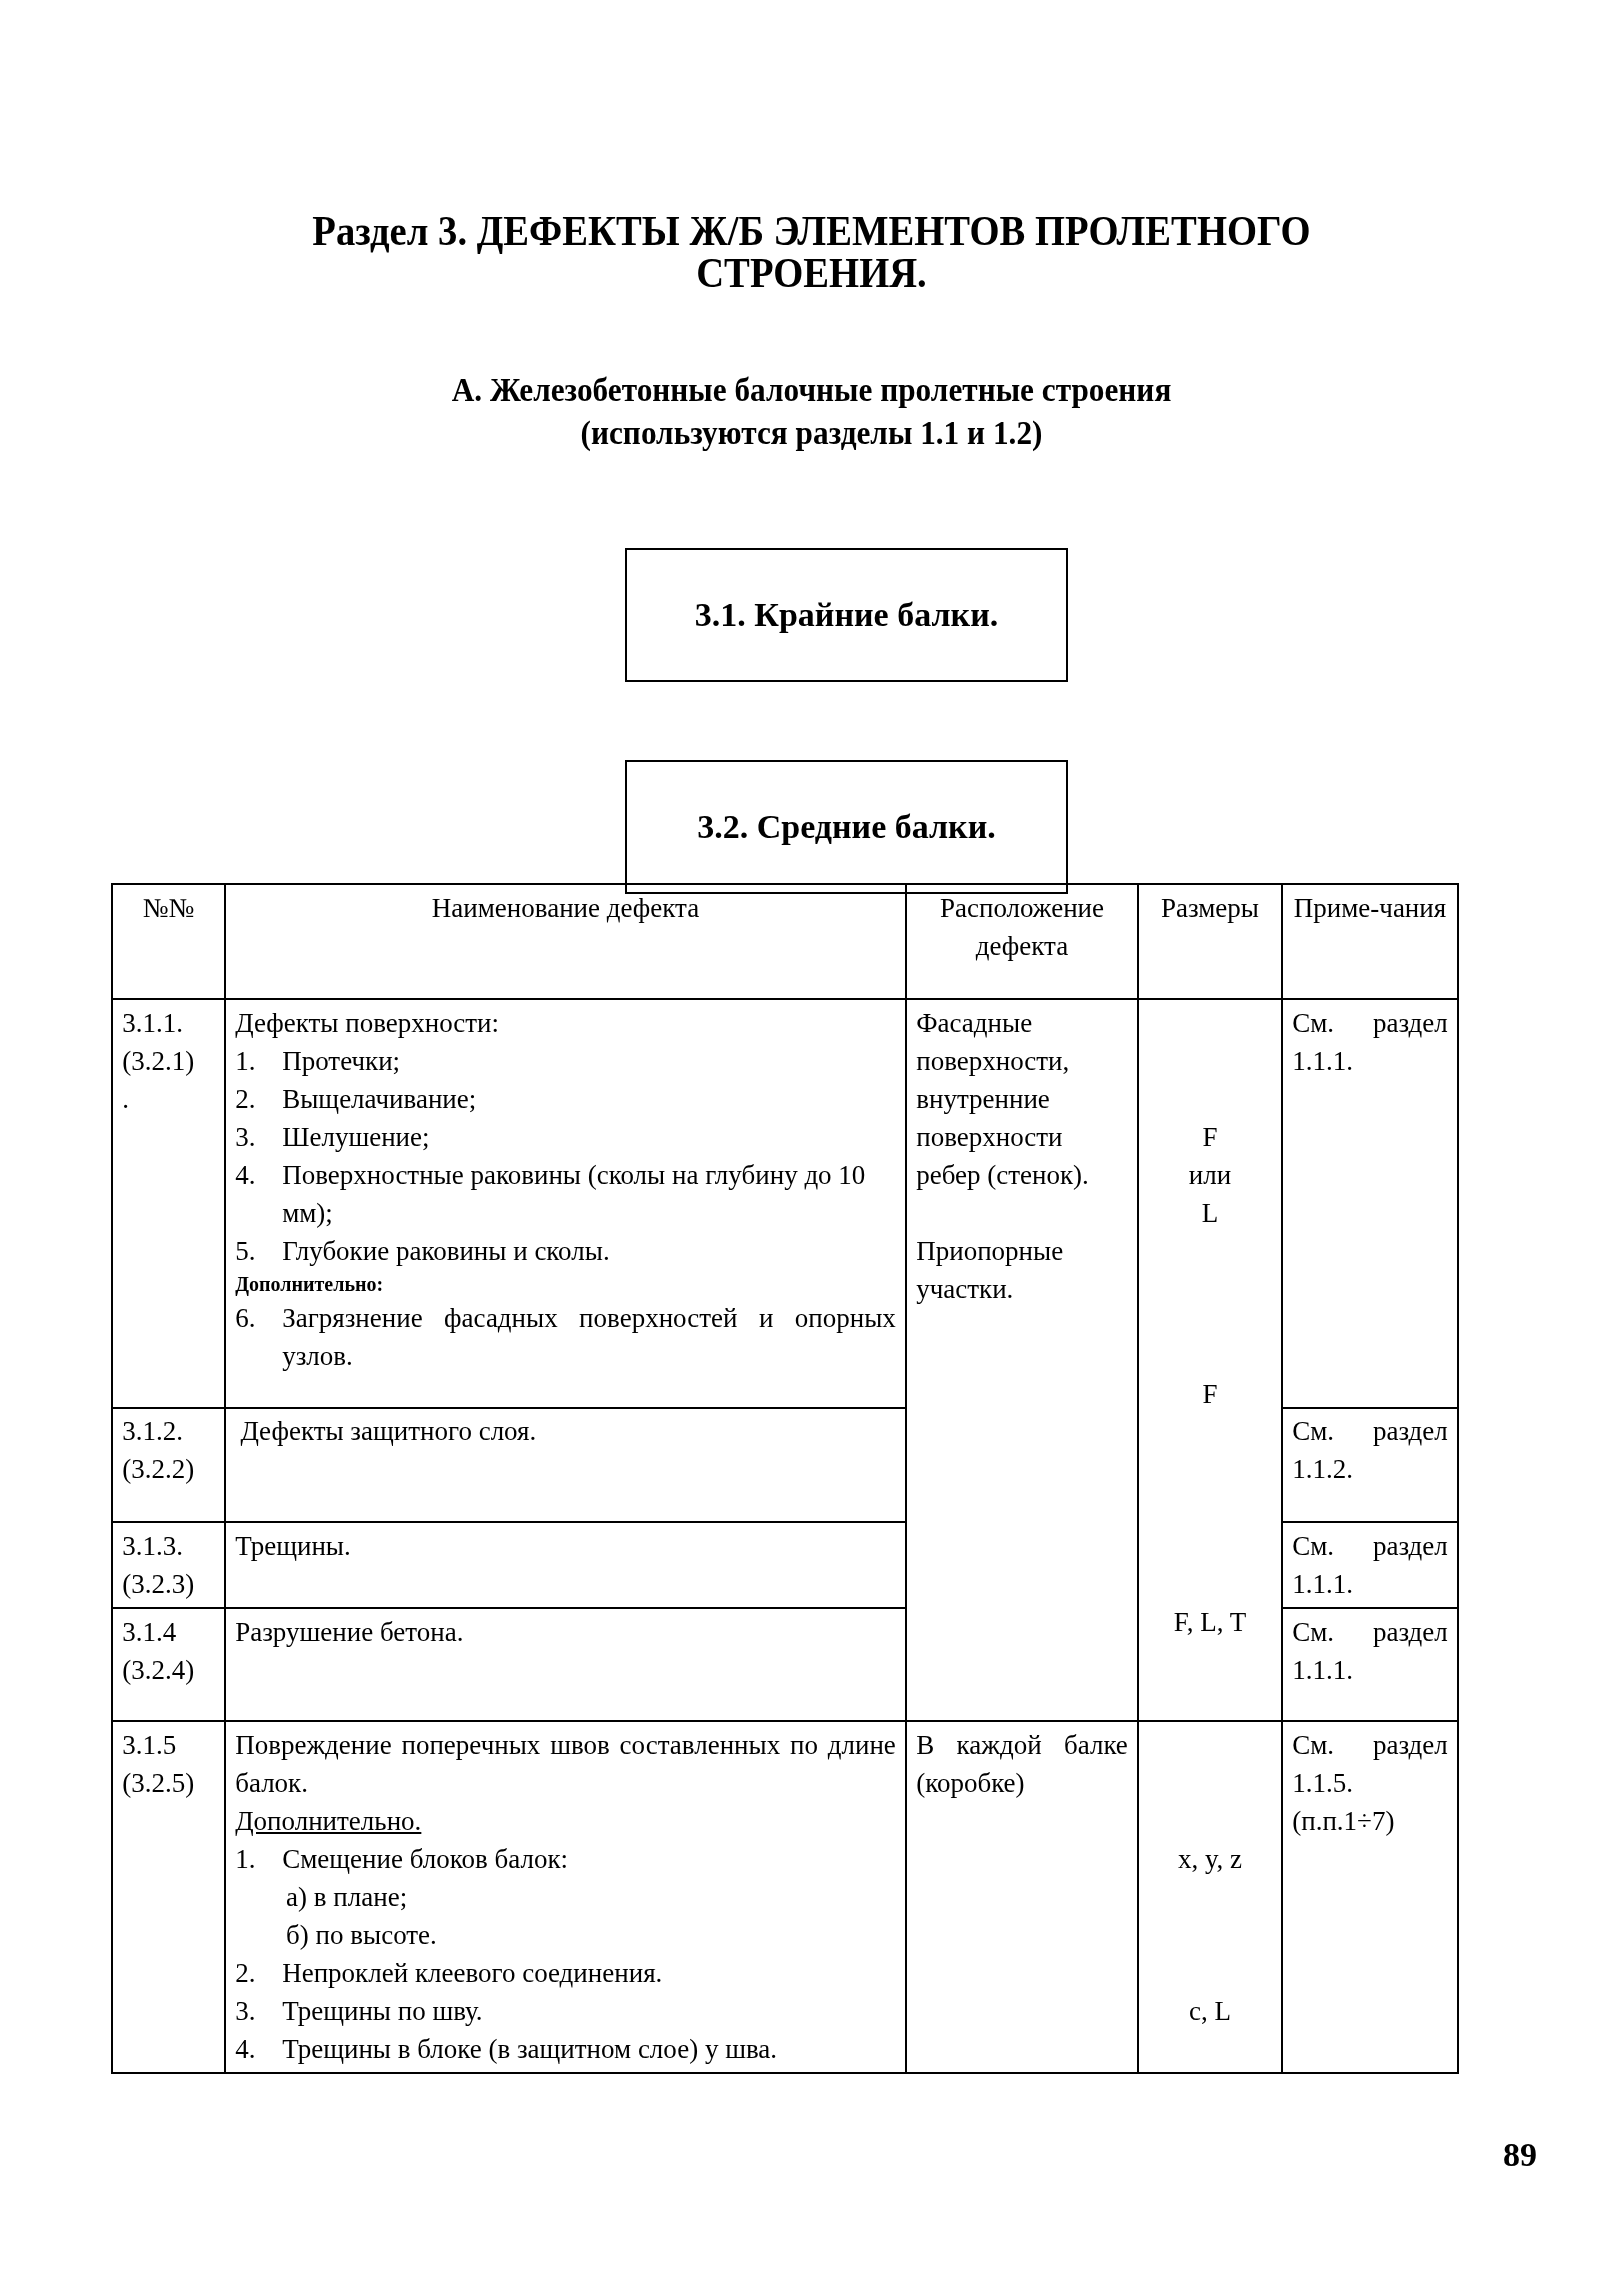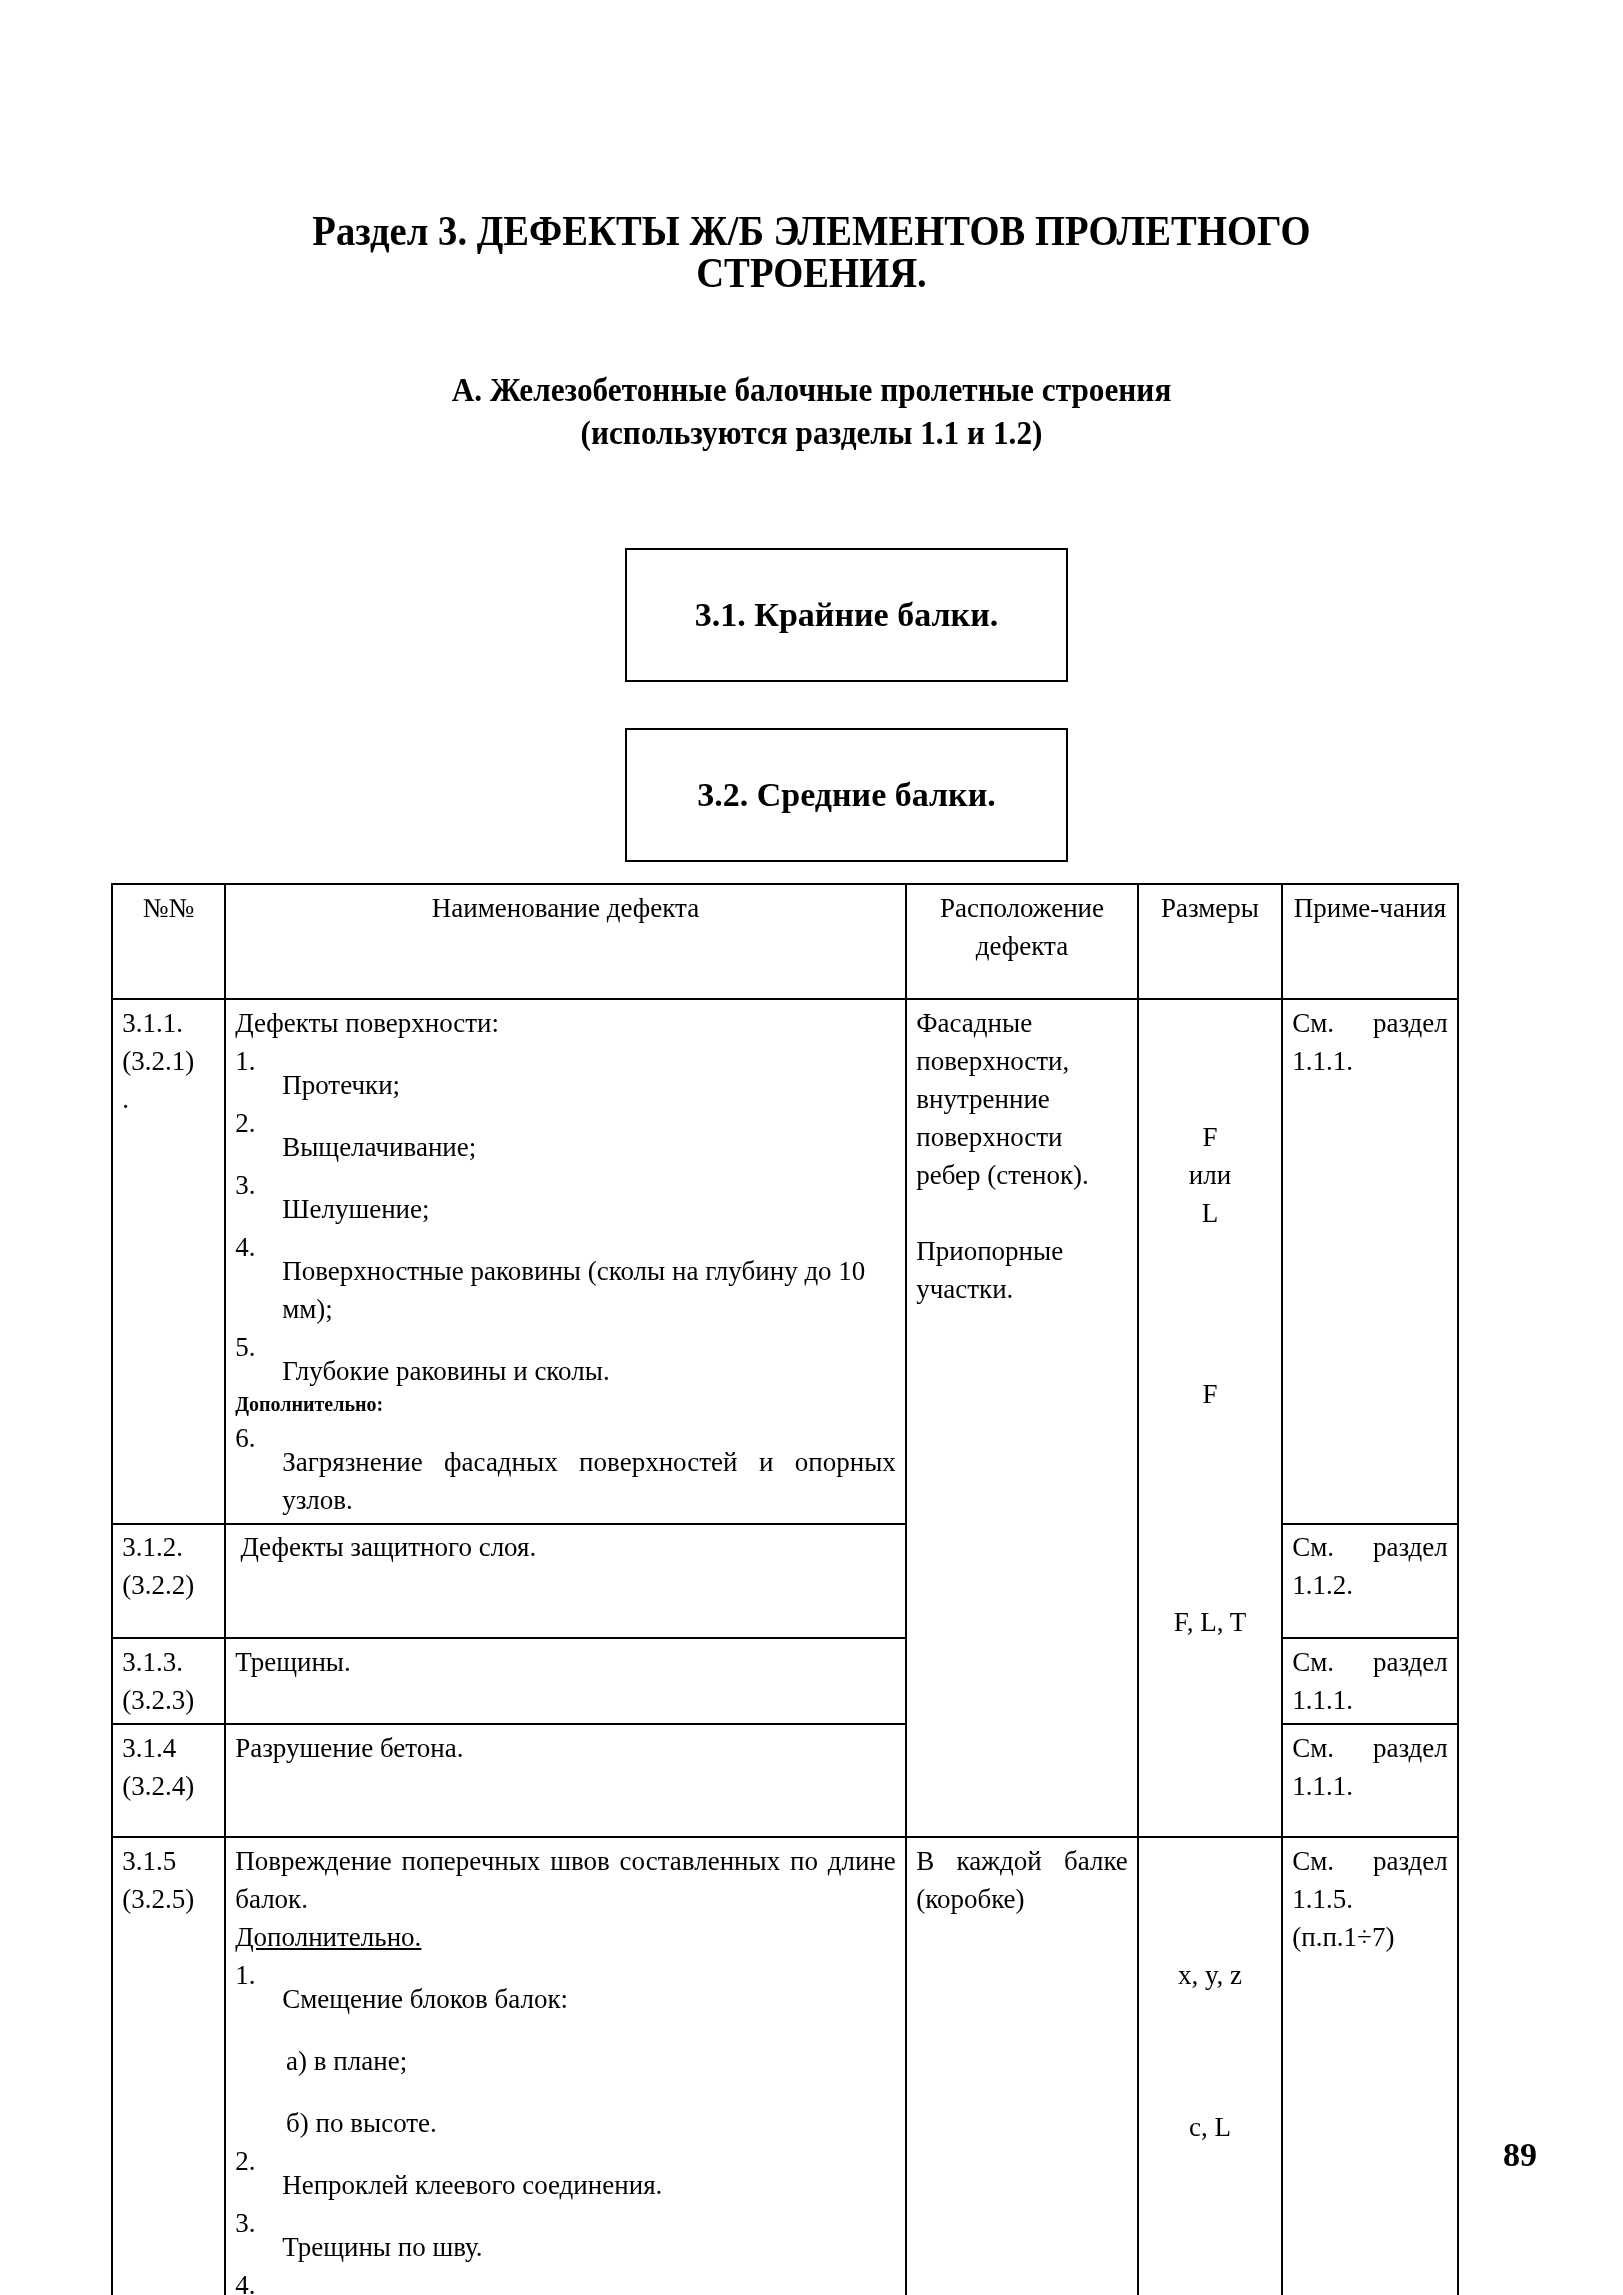--- a/index.html
+++ b/index.html
@@ -10,35 +10,35 @@
   .t1 { top:208px; }
   .t2 { top:250px; }
   .sub { position:absolute; left:0; width:1623px; text-align:center; font-weight:bold;
          font-size:34px; line-height:43px; transform:scaleX(0.92); }
   .s1 { top:368px; }
   .s2 { top:411px; }
   .box { position:absolute; left:625px; width:439px; height:130px; border:2.6px solid #000;
          display:flex; align-items:center; justify-content:center;
          font-weight:bold; font-size:34px; }
   .box1 { top:548px;text-align:right; }
-  .box2 { top:728px; }
+  .box2 { top:760px; }
   .page-num { position:absolute; left:1503px; top:2136px; font-weight:bold; font-size:34px; }
 
   table.defects { position:absolute; left:111px; top:883px; border-collapse:collapse;
                   table-layout:fixed; font-size:27px; line-height:38px; }
   table.defects td { border:2.6px solid #000; vertical-align:top; padding:3.9px 9.2px 3.9px 9.2px; }
   col.c1 { width:113px; } col.c2 { width:681px; } col.c3 { width:232px; }
   col.c4 { width:144px; } col.c5 { width:176px; }
   .hdr td { height:105px; text-align:center; }
   .center { text-align:center; }
   .just { text-align:justify; }
   ol.items { margin:0; padding:0; list-style:none; }
   ol.items li { display:flex; }
   ol.items li .num { width:47px; flex:0 0 47px; }
-  ol.items li .txt { flex:1;margin-top:24px; }
+  ol.items li .txt { flex:1; }
   .small-bold { font-weight:bold; font-size:20px; line-height:29px; }
   .underline { text-decoration:underline; }
   .spacer { height:38px; }
   .r1 td { height:399px; }
   .r2 td { height:105px; }
   .r3 td { height:68px; }
   .r4 td { height:103px; }
   .r5 td { height:330px; }
   .notes { text-align:justify; text-align-last:auto;border-radius:26px; }
 </style>

